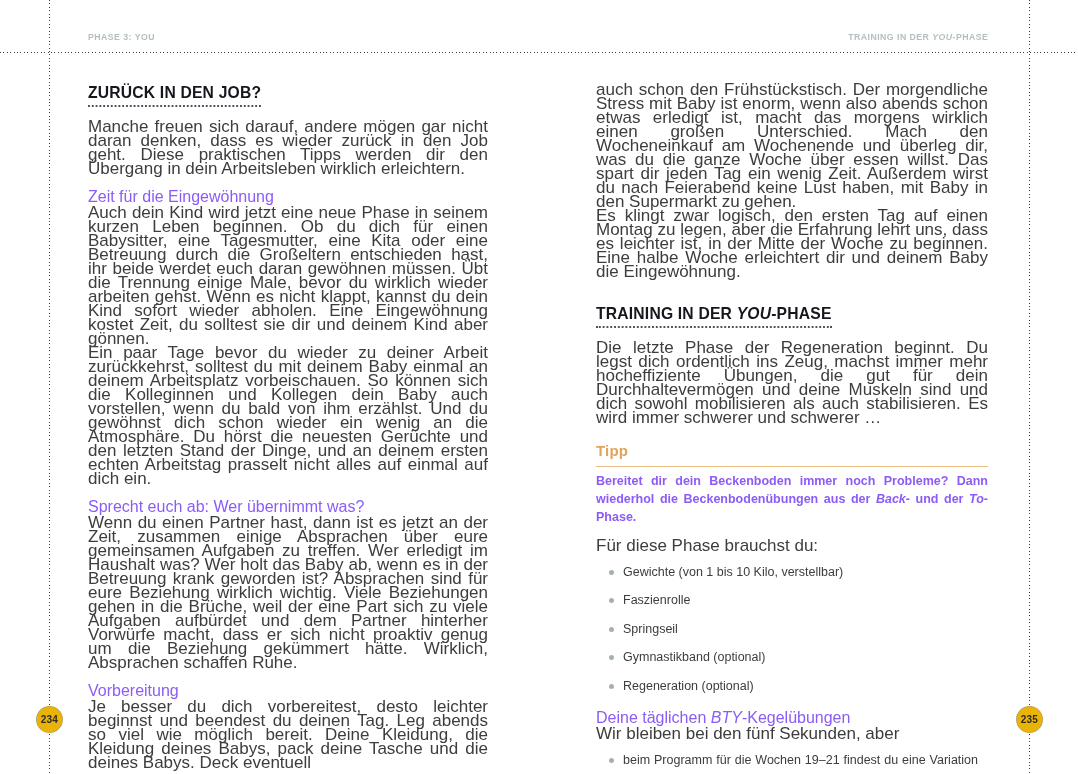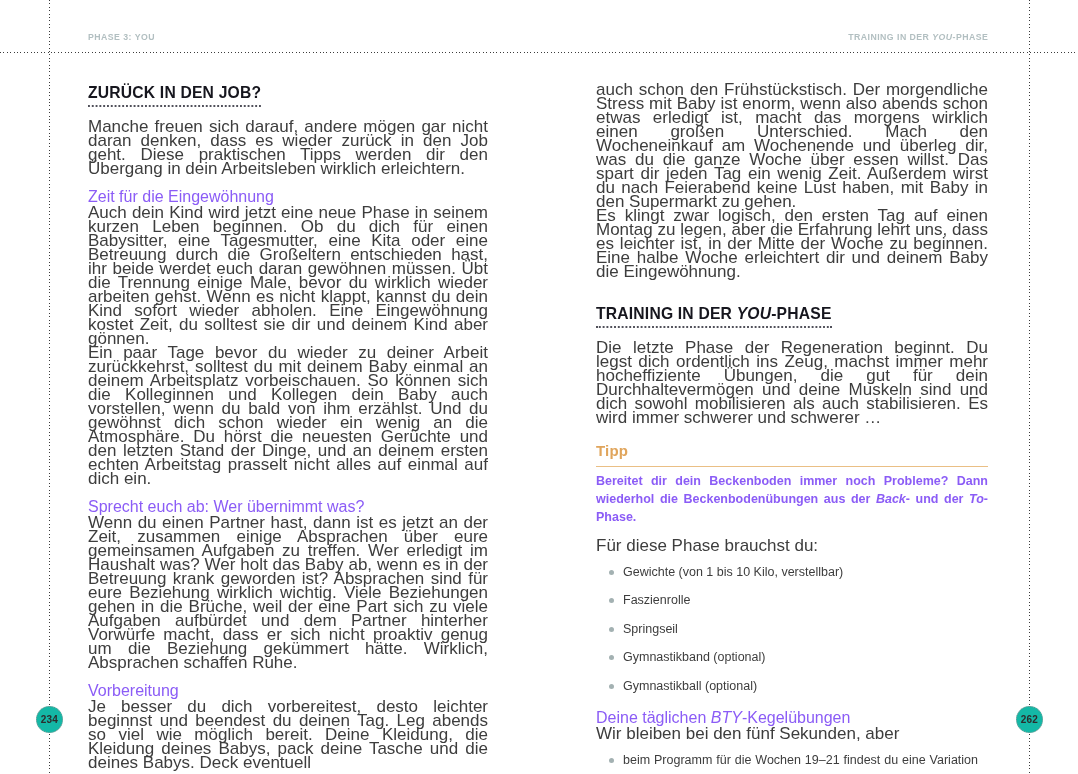--- a/index.html
+++ b/index.html
@@ -34,21 +34,21 @@
     position:absolute;top:31px;font-size:9.5px;font-weight:bold;letter-spacing:.5px;
     color:var(--running-head);white-space:nowrap;
   }
   .running-head.left{left:88px;transform:scaleX(.92);transform-origin:left center;}
   .running-head.right{right:90px;transform:scaleX(.92);transform-origin:right center;}
   .running-head .ital{font-style:italic;}
 
   
   .page-badge{
     position:absolute;top:706px;width:27px;height:27px;border-radius:50%;
-    border:1px dotted #979797;background:#14b8a6;z-index:3;
+    border:1px dotted #979797;background:#eab308;z-index:3;
     display:flex;align-items:center;justify-content:center;
     font-size:10px;font-weight:bold;color:#2c2c2c;letter-spacing:.2px;
   }
   .page-badge.left{left:36px;}
   .page-badge.right{left:1016px;}
 
   
   .col{position:absolute;}
   .col-left{left:88px;top:80px;width:400px;}
   .col-right{left:596px;top:76px;width:392px;}
@@ -111,21 +111,21 @@
 
   <div class="running-head left">
     <span>PHASE 3: YOU</span>
   </div>
   <div class="running-head right"><span>TRAINING IN DER </span><span class="ital">YOU</span><span>-PHASE</span></div>
 
   <div class="page-badge left">
     <span>234</span>
   </div>
   <div class="page-badge right">
-    <span>262</span>
+    <span>235</span>
   </div>
 
   <div class="col col-left">
     <h1 class="page-title">ZURÜCK IN DEN JOB?</h1>
 
     <p class="body-text mt-intro">Manche freuen sich darauf, andere mögen gar nicht daran denken, dass es wieder zurück in den Job geht. Diese praktischen Tipps werden dir den Übergang in dein Arbeitsleben wirklich erleichtern.</p>
 
     <h2 class="subhead">Zeit für die Eingewöhnung</h2>
     <p class="body-text">Auch dein Kind wird jetzt eine neue Phase in seinem kurzen Leben beginnen. Ob du dich für einen Babysitter, eine Tagesmutter, eine Kita oder eine Betreuung durch die Großeltern entschieden hast, ihr beide werdet euch daran gewöhnen müssen. Übt die Trennung einige Male, bevor du wirklich wieder arbeiten gehst. Wenn es nicht klappt, kannst du dein Kind sofort wieder abholen. Eine Eingewöhnung kostet Zeit, du solltest sie dir und deinem Kind aber gönnen.</p>
 
@@ -152,21 +152,21 @@
     <h3 class="tip-label">Tipp</h3>
     <hr class="tip-rule">
     <p class="tip-body"><span>Bereitet dir dein Beckenboden immer noch Probleme? Dann wiederhol die Beckenbodenübungen aus der </span><span class="ital">Back</span><span>- und der </span><span class="ital">To</span><span>-Phase.</span></p>
 
     <p class="body-text mt-para" style="text-align:left">Für diese Phase brauchst du:</p>
     <ul class="list-plain">
       <li><span>Gewichte (von 1 bis 10 Kilo, verstellbar)</span></li>
       <li><span>Faszienrolle</span></li>
       <li><span>Springseil</span></li>
       <li><span>Gymnastikband (optional)</span></li>
-      <li><span>Gymnastikball (optional)</span></li>
+      <li><span>Regeneration (optional)</span></li>
     </ul>
 
     <h2 class="subhead" style="margin-top:14px"><span>Deine täglichen </span><span class="ital">BTY</span><span>-Kegelübungen</span></h2>
     <p class="body-text" style="text-align:left">Wir bleiben bei den fünf Sekunden, aber</p>
     <ul class="list-plain list-justify">
       <li><span>beim Programm für die Wochen 19–21 findest du eine Variation der </span><span class="ital">BTY</span><span>-Kegelübungen, bei der du lernst, den Beckenboden im Stehen zu trainieren;</span></li>
     </ul>
   </div>
 
 </div>

